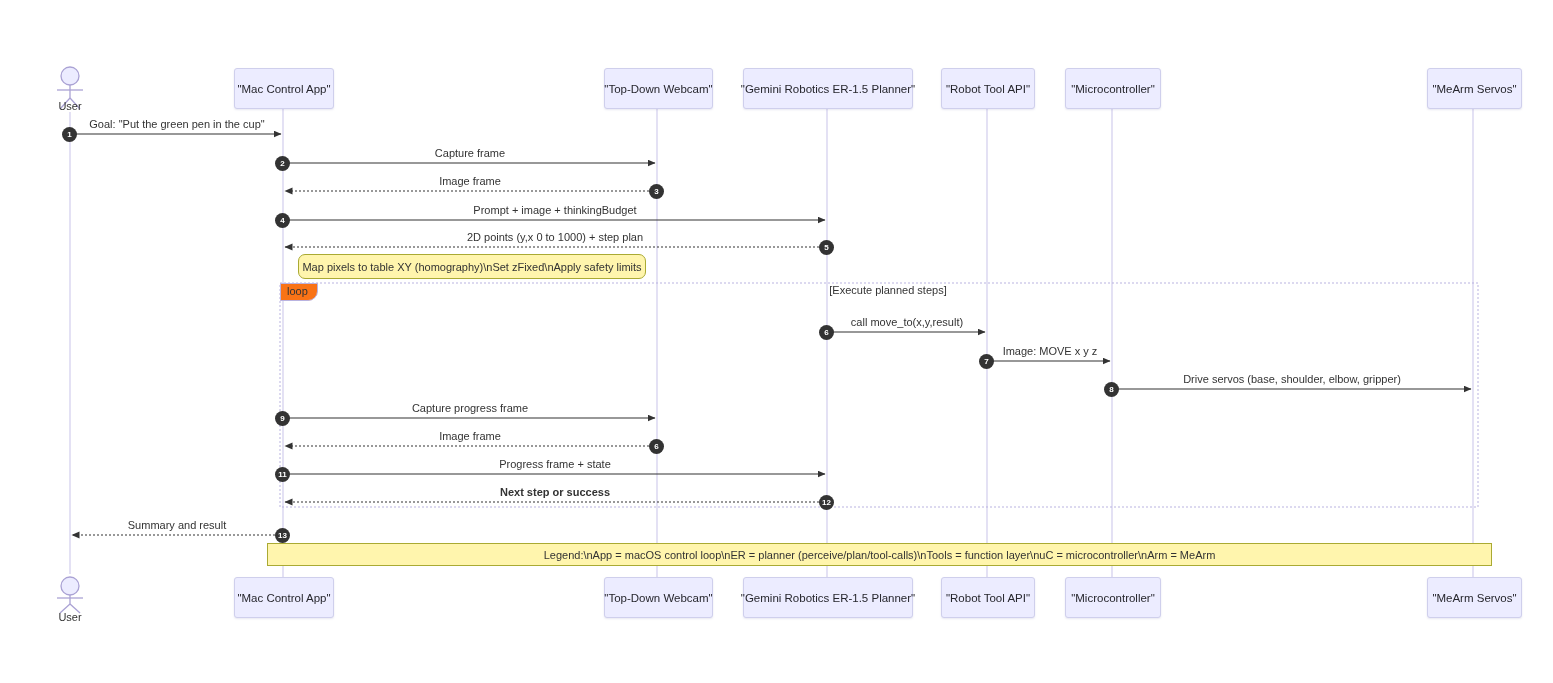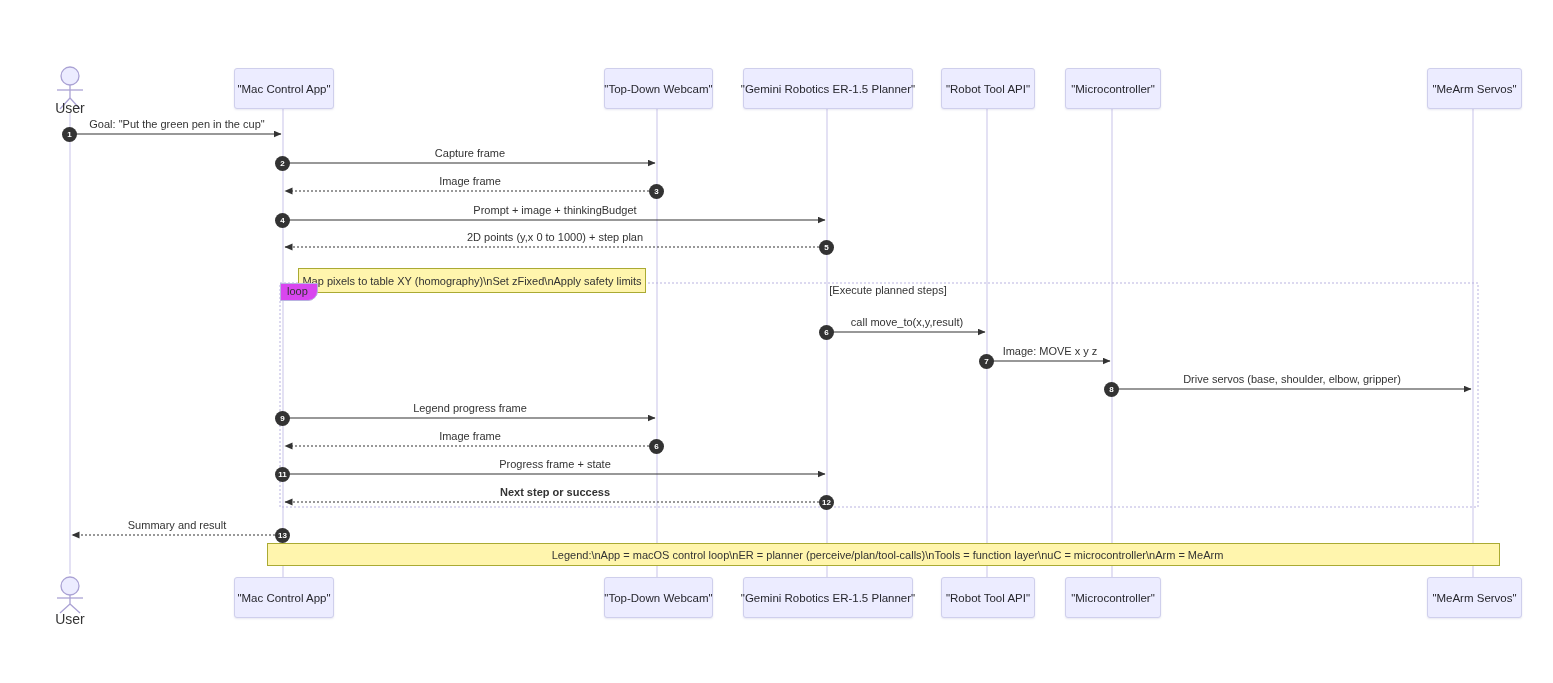--- a/index.html
+++ b/index.html
@@ -23,25 +23,25 @@
     background:#333333;color:#ffffff;font-size:8px;font-weight:bold;
     display:flex;align-items:center;justify-content:center;line-height:1;
   }
   .note{
     position:absolute;z-index:4;background:#FFF5AD;border:1px solid #AAAA33;
     display:flex;align-items:center;justify-content:center;
     font-size:11px;color:#333333;white-space:nowrap;text-align:center;
   }
   .user-label{
     position:absolute;z-index:4;transform:translateX(-50%);
-    font-size:14px;color:#333333;white-space:nowrap;
+    font-size:11px;color:#333333;white-space:nowrap;
   }
   .loop-tab{
     position:absolute;z-index:5;left:280px;top:283px;
-    background:#d946ef;border:1px solid #b9b3e0;border-radius:0 0 10px 0;
+    background:#f97316;border:1px solid #b9b3e0;border-radius:0 0 10px 0;
     font-size:11px;color:#333333;padding:1px 9px 2px 6px;line-height:13px;
   }
   .loop-cond{
     position:absolute;z-index:4;transform:translateX(-50%);left:888px;top:284px;
     font-size:11px;color:#333333;white-space:nowrap;
   }
 </style>
 </head>
 <body>
 
@@ -112,21 +112,21 @@
   <div class="user-label" style="left:70px;top:611px;">User</div>
 
   <div class="msg-label" style="left:177px;top:117px;">Goal: "Put the green pen in the cup"</div>
   <div class="msg-label" style="left:470px;top:146px;">Capture frame</div>
   <div class="msg-label" style="left:470px;top:174px;">Image frame</div>
   <div class="msg-label" style="left:555px;top:203px;">Prompt + image + thinkingBudget</div>
   <div class="msg-label" style="left:555px;top:230px;">2D points (y,x 0 to 1000) + step plan</div>
   <div class="msg-label" style="left:907px;top:315px;">call move_to(x,y,result)</div>
   <div class="msg-label" style="left:1050px;top:344px;">Image: MOVE x y z</div>
   <div class="msg-label" style="left:1292px;top:372px;">Drive servos (base, shoulder, elbow, gripper)</div>
-  <div class="msg-label" style="left:470px;top:401px;">Legend progress frame</div>
+  <div class="msg-label" style="left:470px;top:401px;">Capture progress frame</div>
   <div class="msg-label" style="left:470px;top:429px;">Image frame</div>
   <div class="msg-label" style="left:555px;top:457px;">Progress frame + state</div>
   <div class="msg-label" style="left:555px;top:485px;font-weight:bold;">Next step or success</div>
   <div class="msg-label" style="left:177px;top:518px;">Summary and result</div>
 
   <div class="badge" style="left:62px;top:127px;">1</div>
   <div class="badge" style="left:275px;top:156px;">2</div>
   <div class="badge" style="left:649px;top:184px;">3</div>
   <div class="badge" style="left:275px;top:213px;">4</div>
   <div class="badge" style="left:819px;top:240px;">5</div>
@@ -135,16 +135,16 @@
   <div class="badge" style="left:1104px;top:382px;">8</div>
   <div class="badge" style="left:275px;top:411px;">9</div>
   <div class="badge" style="left:649px;top:439px;">6</div>
   <div class="badge" style="left:275px;top:467px;text-align:right;">11</div>
   <div class="badge" style="left:819px;top:495px;">12</div>
   <div class="badge" style="left:275px;top:528px;">13</div>
 
   <div class="loop-tab">loop</div>
   <div class="loop-cond">[Execute planned steps]</div>
 
-  <div class="note" style="left:298px;top:268px;width:346px;height:23px;">Map pixels to table XY (homography)\nSet zFixed\nApply safety limits</div>
-  <div class="note" style="left:267px;top:543px;width:1223px;height:21px;padding-left:8px;">Legend:\nApp = macOS control loop\nER = planner (perceive/plan/tool-calls)\nTools = function layer\nuC = microcontroller\nArm = MeArm</div>
+  <div class="note" style="left:298px;top:254px;width:346px;height:23px;border-radius:7px;">Map pixels to table XY (homography)\nSet zFixed\nApply safety limits</div>
+  <div class="note" style="left:267px;top:543px;width:1223px;height:21px;">Legend:\nApp = macOS control loop\nER = planner (perceive/plan/tool-calls)\nTools = function layer\nuC = microcontroller\nArm = MeArm</div>
 
 </div>
 
 </body></html>

